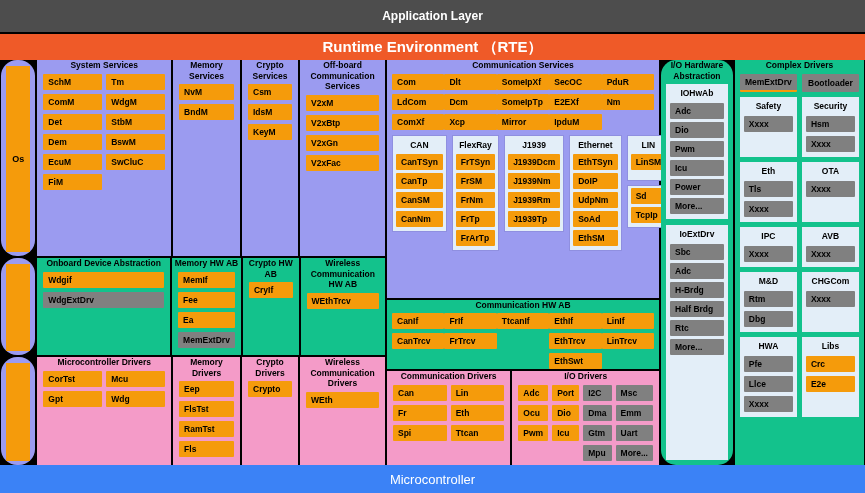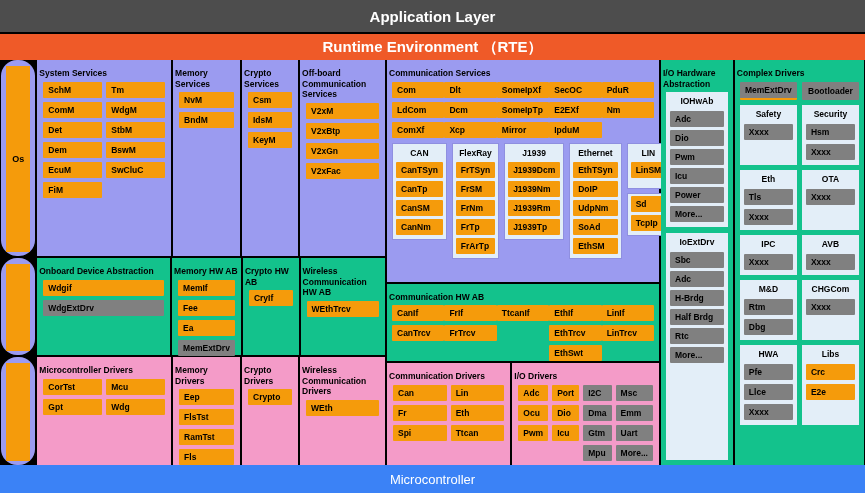--- a/index.html
+++ b/index.html
@@ -9,37 +9,37 @@
     font-family: "Liberation Sans", sans-serif;
     overflow: hidden;
   }
   .page { position: relative; width: 865px; height: 493px; background: #000; }
 
   
   .banner {
     width: 865px; text-align: center; font-weight: bold;
     display: flex; align-items: center; justify-content: center;
   }
-  .app-layer { height: 32px; background: #4d4d4d; color: #fff; font-size: 15px; }
+  .app-layer { height: 32px; background: #4d4d4d; color: #fff; font-size: 12px; }
   .rte { height: 26px; background: #ef5a28; color: #fff; font-size: 15px; margin-top: 2px; }
 
   
   .body-area {
     position: absolute; left: 0; top: 60px; width: 865px; height: 405px;
     background: #000; display: flex; gap: 2px; padding: 0 1px;
   }
 
   
   .purple { background: #9b9bf0; }
   .green  { background: #13c28c; }
   .pink   { background: #f49bc8; }
 
   .panel-title {
-    font-weight: bold; font-size: 8.5px; color: #000;
-    padding: 8px 2px 3px; line-height: 1.25;
+    text-align: center; font-weight: bold; font-size: 8.5px; color: #000;
+    padding: 0 2px 3px; line-height: 1.25;
   }
 
   .chip {
     background: #f59b0b; color: #000; font-weight: bold; font-size: 8.5px;
     padding: 3px 5px; border-radius: 1px; white-space: nowrap; overflow: hidden;
     display: flex; align-items: center;
   }
   .chip.gray { background: #808080; }
   .chip.grayhl { background: #808080; border-bottom: 2px solid #f59b0b; }
 
@@ -71,21 +71,21 @@
   .comm-top { display: flex; padding: 0 5px; }
   .comm-top .chip-col { flex: 1; }
   .comm-bus { display: flex; gap: 5px; padding: 5px 5px 4px; align-items: flex-start; }
   .bus-box { background: #e3eef8; border: 1px solid #8f8fe0; padding: 2px 3px 4px;
              display: flex; flex-direction: column; gap: 3px; }
   .bus-title { text-align: center; font-weight: bold; font-size: 8.5px; color: #000; padding: 2px 0 1px; }
   .busw { flex: 1; }
   .lin-stack { display: flex; flex-direction: column; gap: 4px; width: 52px; }
 
   
-  .iohw { width: 74px; display: flex; flex-direction: column; }
+  .iohw { width: 74px; display: flex; flex-direction: column; border-radius: 15px; }
   .iohw-inner { padding: 0 5px 5px; display: flex; flex-direction: column; gap: 6px; flex: 1; }
   .io-card { background: #e3eef8; padding: 3px 4px 5px; display: flex; flex-direction: column; gap: 3px; }
   .io-card .ct { text-align: center; font-weight: bold; font-size: 8.5px; padding: 1px 0 2px; }
 
   .cplx { width: 133px; display: flex; flex-direction: column; }
   .cplx-grid { display: grid; grid-template-columns: 1fr 1fr; gap: 5px; padding: 0 5px 5px; }
   .cd-card { background: #e3eef8; padding: 3px 4px 5px; display: flex; flex-direction: column; gap: 4px; }
   .cd-card .ct { text-align: center; font-weight: bold; font-size: 8.5px; padding: 1px 0 1px; }
 
   

